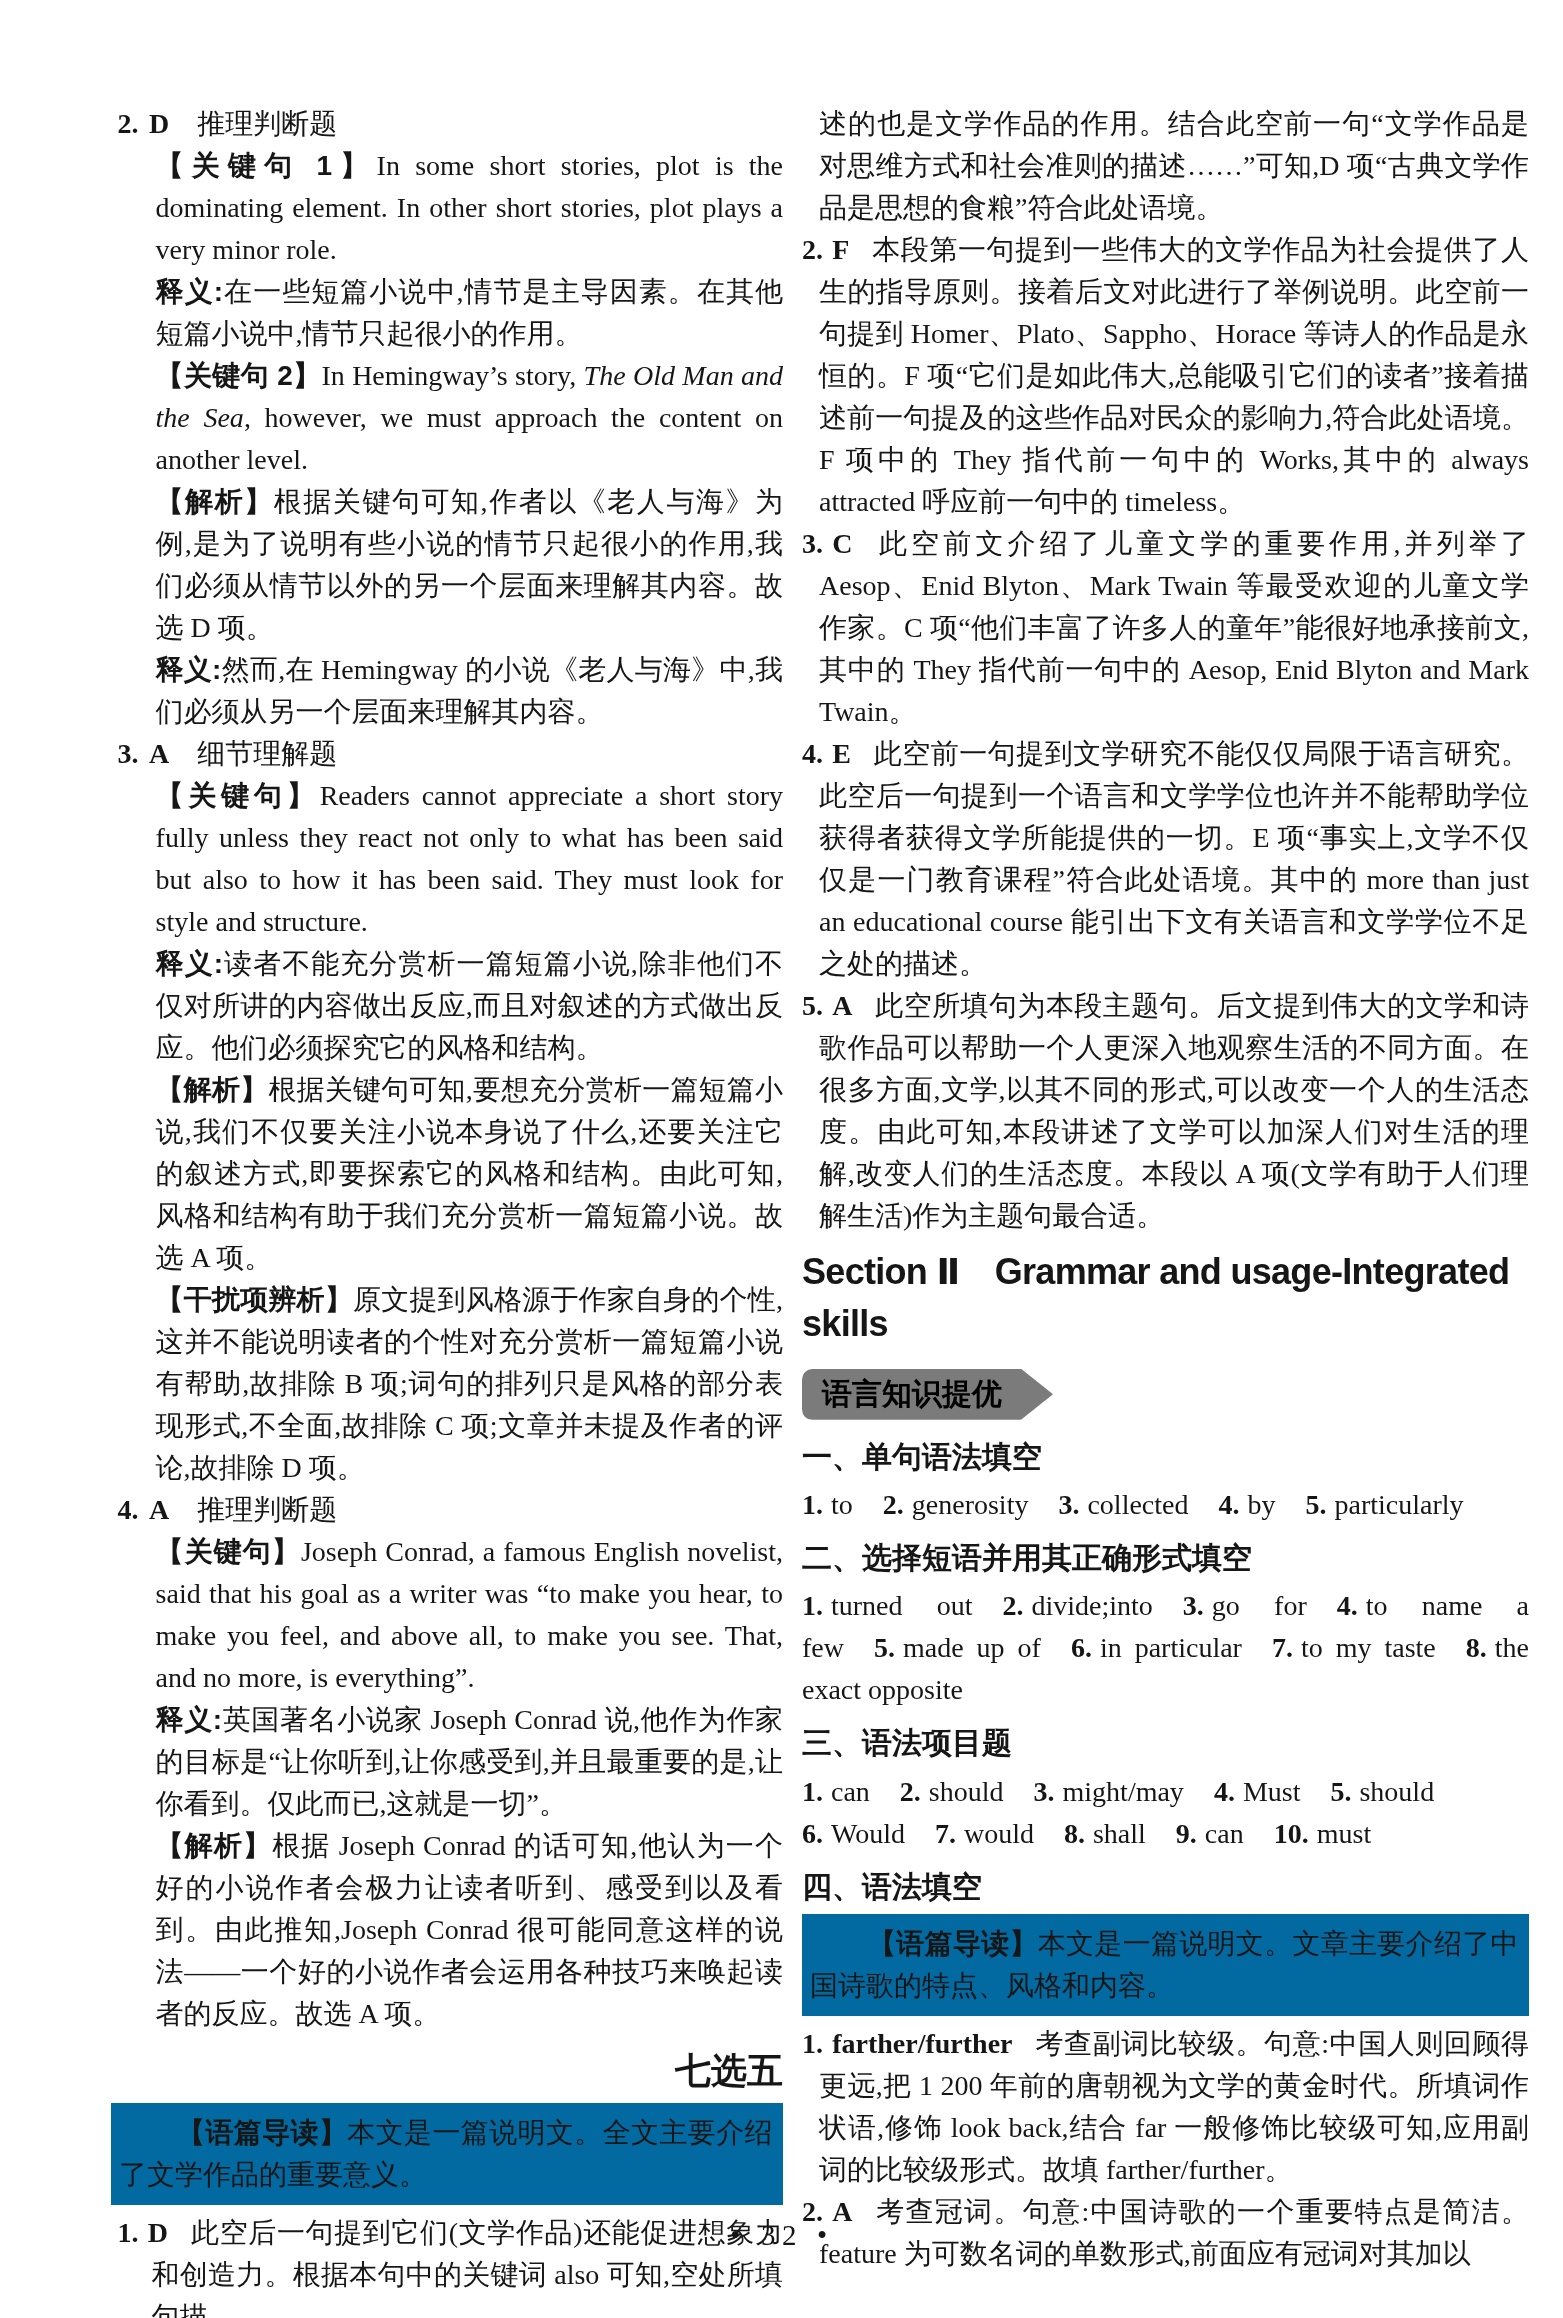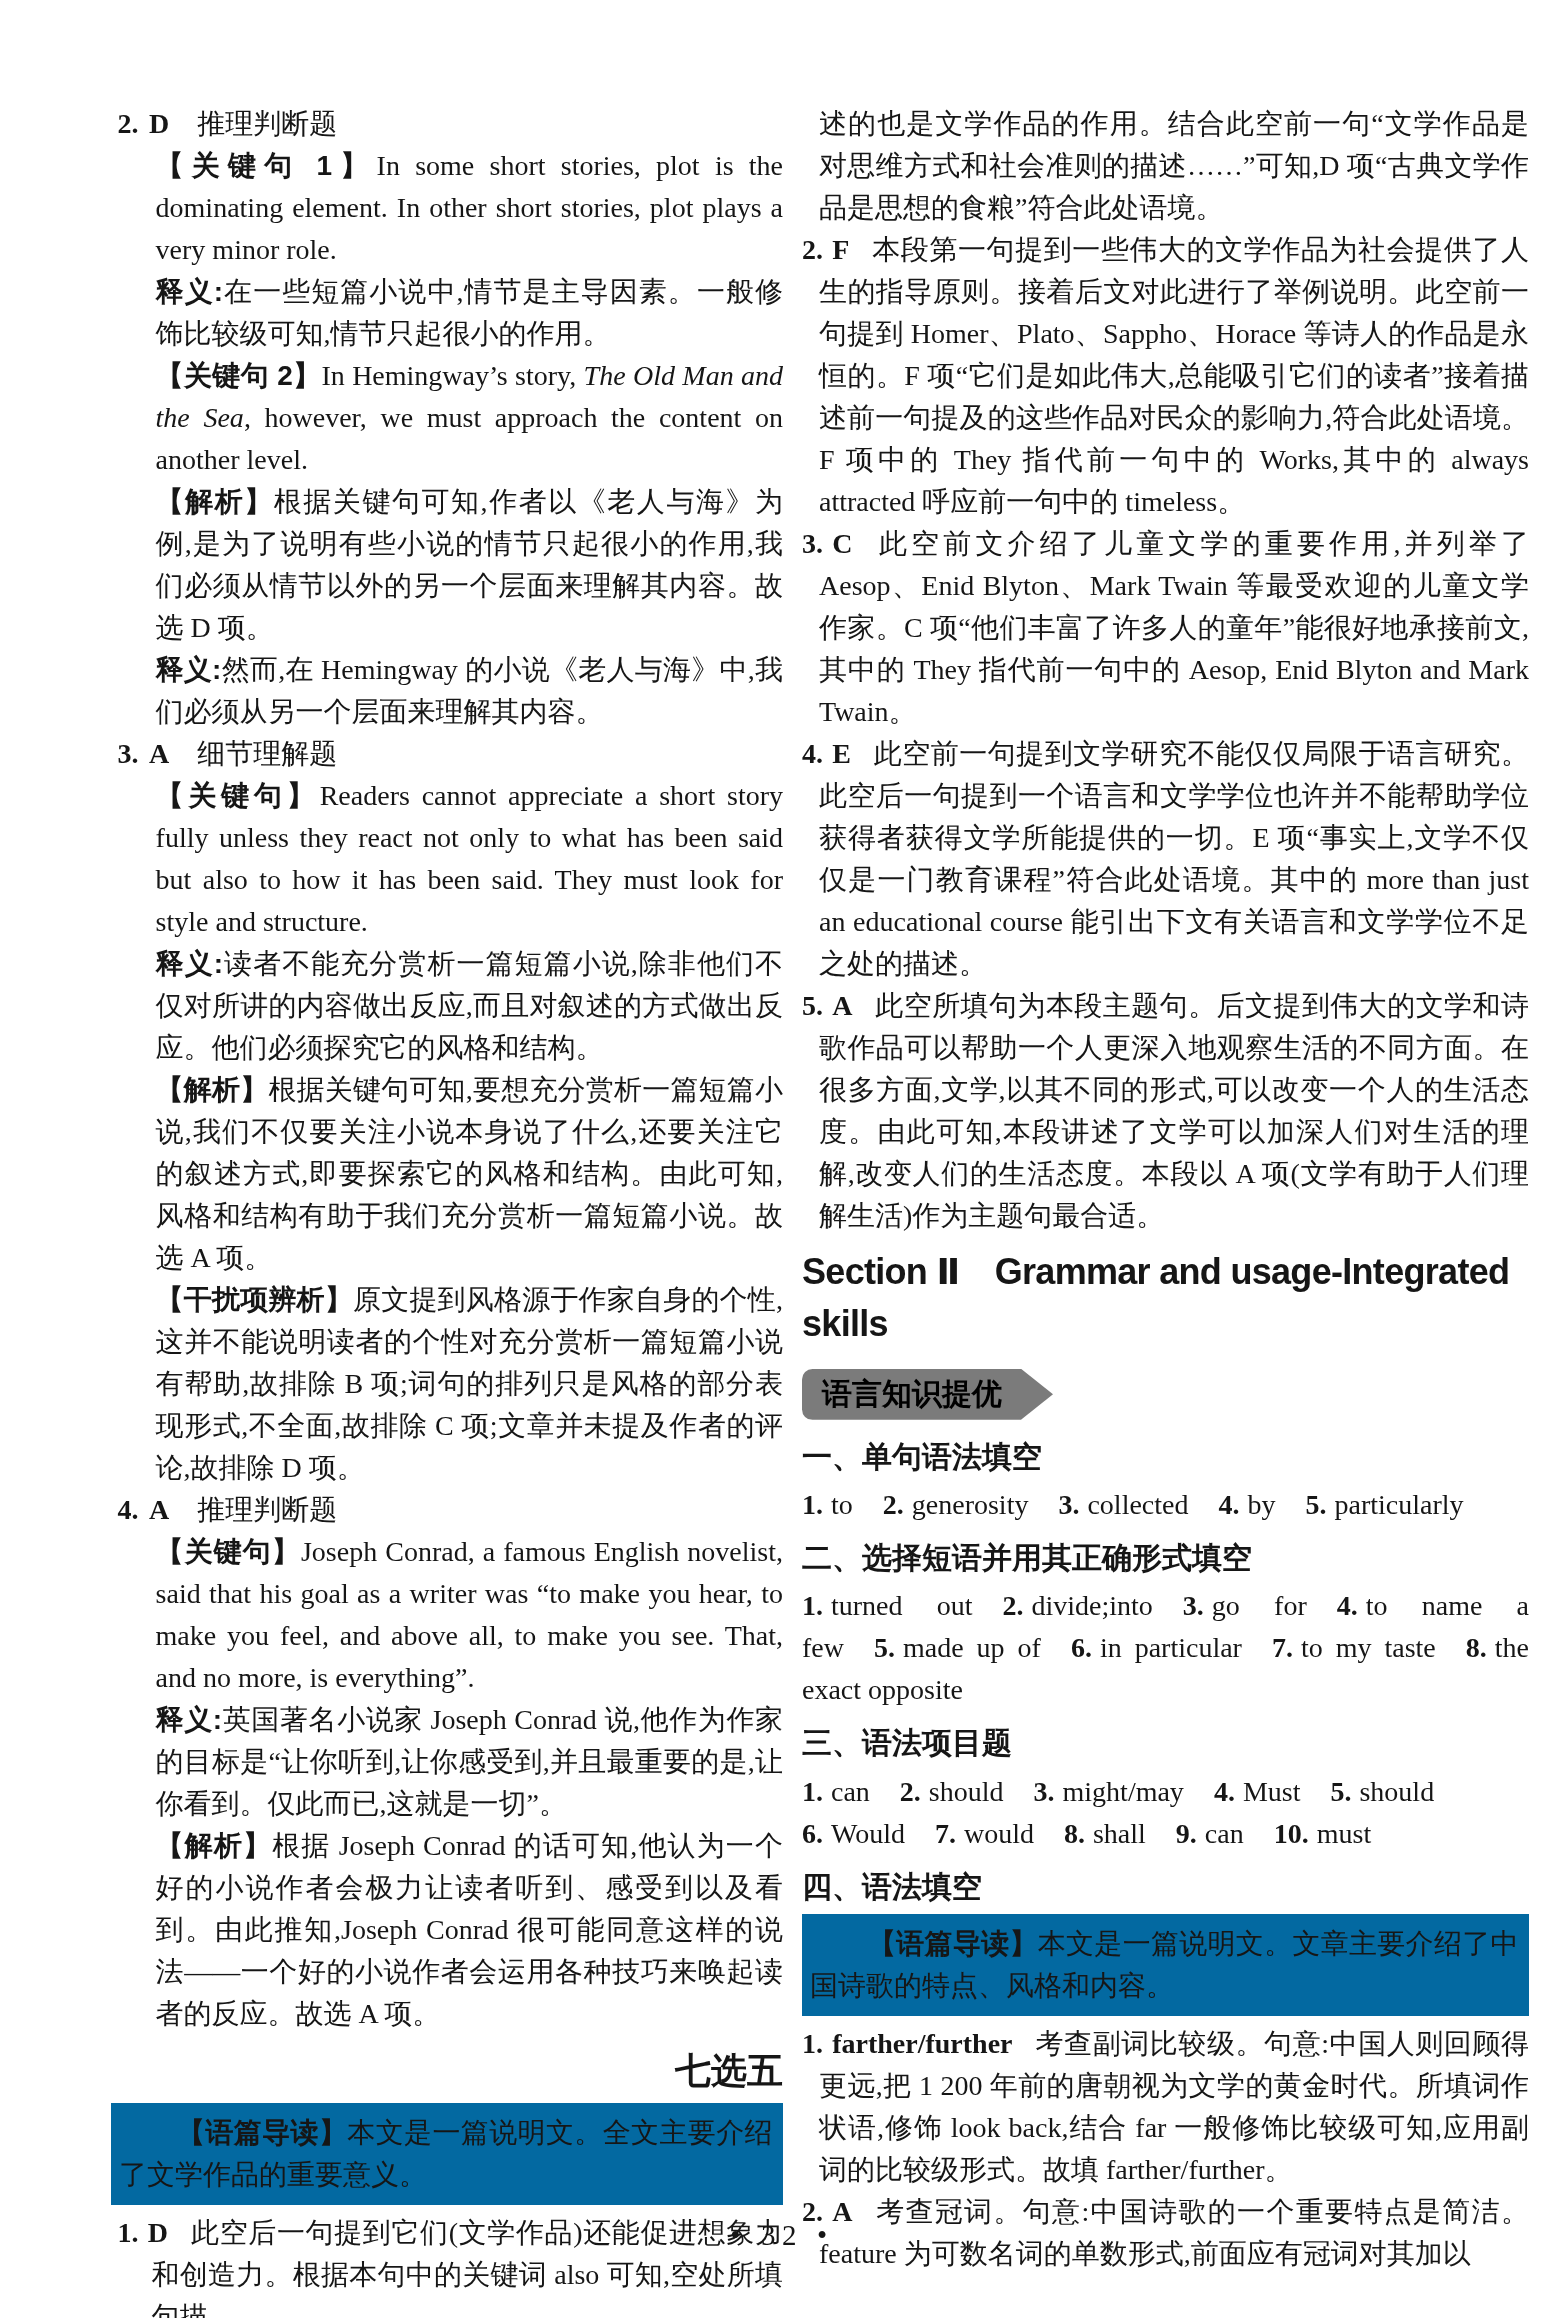--- a/index.html
+++ b/index.html
@@ -75,21 +75,21 @@
 </head>
 <body>
 
 <div class="col" id="col-left">
 
   <div class="qitem">
     <div class="qhead">
       <b class="qnum">2.</b><b class="qans">D</b><span class="qtype">推理判断题</span>
     </div>
     <p class="para"><b class="plabel">【关键句 1】</b><span>In some short stories, plot is the dominating element.  In other short stories, plot plays a very minor role.</span></p>
-    <p class="para"><b class="plabel">释义:</b><span>在一些短篇小说中,情节是主导因素。一般修饰比较级可知,情节只起很小的作用。</span></p>
+    <p class="para"><b class="plabel">释义:</b><span>在一些短篇小说中,情节是主导因素。在其他短篇小说中,情节只起很小的作用。</span></p>
     <p class="para"><b class="plabel">【关键句 2】</b><span>In Hemingway’s story, </span><i>The Old Man and the Sea</i><span>, however, we must approach the content on another level.</span></p>
     <p class="para"><b class="plabel">【解析】</b><span>根据关键句可知,作者以《老人与海》为例,是为了说明有些小说的情节只起很小的作用,我们必须从情节以外的另一个层面来理解其内容。故选 D 项。</span></p>
     <p class="para"><b class="plabel">释义:</b><span>然而,在 Hemingway 的小说《老人与海》中,我们必须从另一个层面来理解其内容。</span></p>
   </div>
 
   <div class="qitem">
     <div class="qhead">
       <b class="qnum">3.</b><b class="qans">A</b><span class="qtype">细节理解题</span>
     </div>
     <p class="para"><b class="plabel">【关键句】</b><span>Readers cannot appreciate a short story fully unless they react not only to what has been said but also to how it has been said.  They must look for style and structure.</span></p>

